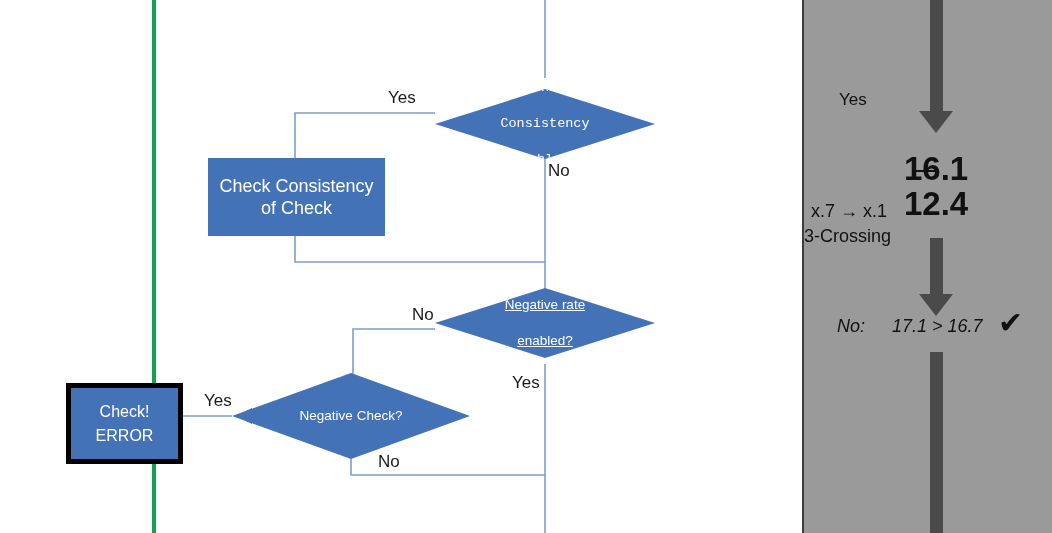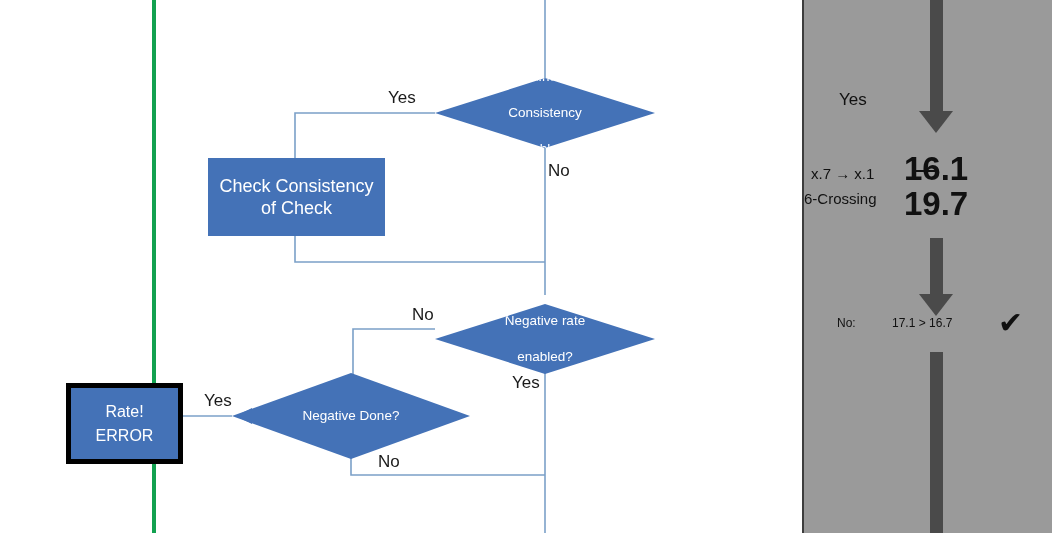--- a/index.html
+++ b/index.html
@@ -71,28 +71,28 @@
   .arrow-head{
     position:absolute;width:0;height:0;
     border-left:17px solid transparent;
     border-right:17px solid transparent;
     border-top:22px solid #4a4a4a;
   }
   .panel-label{
     position:absolute;color:#111111;white-space:nowrap;
   }
   .p-yes{font-size:17px;}
-  .p-small{font-size:15px;}
+  .p-small{font-size:18px;margin-top:36px;}
   .p-big{font-size:33px;font-weight:bold;letter-spacing:0px;}
   .strike6{position:relative;}
   .strike6::after{
     content:"";position:absolute;left:11px;top:52%;width:20px;height:2.5px;
     background:#111;
   }
-  .p-row{font-size:12px;}
+  .p-row{font-size:18px;font-style:italic;}
   .checkmark{font-size:30px;line-height:30px;}
 </style>
 </head>
 <body>
 
 <div id="stage">
 
   <div class="flow">
 
     <svg class="connectors" viewBox="0 0 802 533" preserveAspectRatio="none">
@@ -113,49 +113,49 @@
         <line x1="545" y1="475" x2="545" y2="533"></line>
 
         <line x1="232" y1="416" x2="176" y2="416"></line>
       </g>
 
       <polygon points="236,416 252,408 252,424" fill="#4472B7"></polygon>
     </svg>
 
     <div class="green-line"></div>
 
-    <div class="diamond" style="left:435px;top:78px;width:220px;height:70px;">
+    <div class="diamond" style="left:435px;top:89px;width:220px;height:70px;font-family:Liberation Mono, monospace;">
       <span>
         <span>CheckIncrease</span><br>
         <span>Consistency</span><br>
         <span>enabled?</span>
       </span>
     </div>
 
     <div class="process-box" style="left:208px;top:158px;width:177px;height:78px;">
       <span>
         <span>Check Consistency</span><br>
         <span>of Check</span>
       </span>
     </div>
 
-    <div class="diamond" style="left:435px;top:304px;width:220px;height:70px;">
+    <div class="diamond" style="left:435px;top:288px;width:220px;height:70px;text-decoration:underline;">
       <span>
         <span>Negative rate</span><br>
         <span>enabled?</span>
       </span>
     </div>
 
     <div class="diamond" style="left:232px;top:373px;width:238px;height:86px;">
-      <span>Negative Done?</span>
+      <span>Negative Check?</span>
     </div>
 
     <div class="terminal-box" style="left:66px;top:383px;width:107px;height:71px;">
       <span>
-        <span>Rate!</span><br>
+        <span>Check!</span><br>
         <span>ERROR</span>
       </span>
     </div>
 
     <div class="edge-label" style="left:388px;top:88px;">Yes</div>
 
     <div class="edge-label" style="left:548px;top:161px;">No</div>
 
     <div class="edge-label" style="left:412px;top:305px;">No</div>
 
@@ -167,24 +167,24 @@
   </div>
 
   <div class="panel">
 
     <div class="arrow-shaft" style="left:126px;top:-2px;height:113px;"></div>
     <div class="arrow-head" style="left:115px;top:111px;"></div>
 
     <div class="panel-label p-yes" style="left:35px;top:90px;">Yes</div>
 
     <div class="panel-label p-small" style="left:7px;top:165px;">x.7 → x.1</div>
-    <div class="panel-label p-small" style="left:0px;top:190px;">6-Crossing</div>
+    <div class="panel-label p-small" style="left:0px;top:190px;">3-Crossing</div>
 
     <div class="panel-label p-big strike6" style="left:100px;top:150px;">16.1</div>
-    <div class="panel-label p-big" style="left:100px;top:185px;">19.7</div>
+    <div class="panel-label p-big" style="left:100px;top:185px;">12.4</div>
 
     <div class="arrow-shaft" style="left:126px;top:238px;height:58px;"></div>
     <div class="arrow-head" style="left:115px;top:294px;"></div>
 
     <div class="panel-label p-row" style="left:33px;top:316px;">No:</div>
     <div class="panel-label p-row" style="left:88px;top:316px;text-align:right;">17.1 &gt; 16.7</div>
     <div class="panel-label checkmark" style="left:194px;top:308px;">✔</div>
 
     <div class="arrow-shaft" style="left:126px;top:352px;height:185px;"></div>
   </div>

